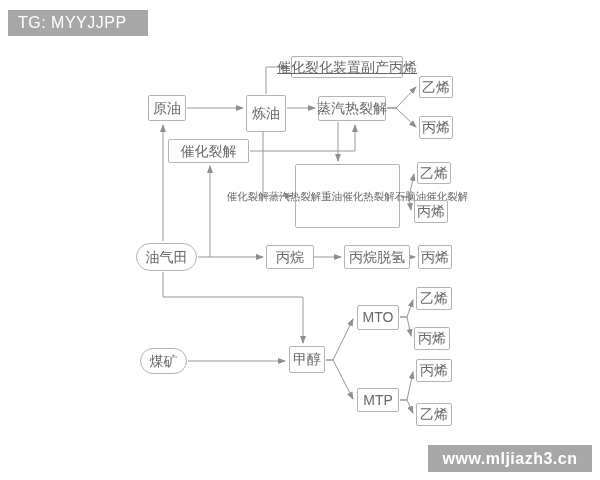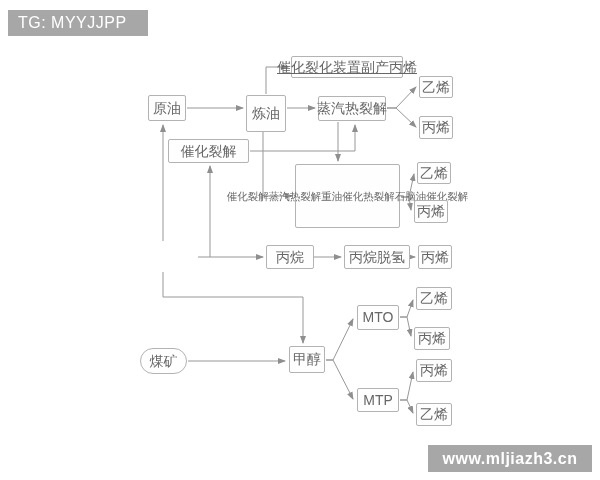--- a/index.html
+++ b/index.html
@@ -100,20 +100,21 @@
     <span>催化裂解</span>
     <span>蒸汽热裂解</span>
     <span>重油催化热裂解</span>
     <span>石脑油催化裂解</span>
   </div>
 
   <div class="node" style="left:417px;top:162px;width:34px;height:22px">乙烯</div>
 
   <div class="node" style="left:414px;top:200px;width:34px;height:23px">丙烯</div>
 
+  <div class="node pill" style="left:136px;top:243px;width:61px;height:28px">油气田</div>
 
   <div class="node" style="left:266px;top:245px;width:48px;height:24px">丙烷</div>
 
   <div class="node" style="left:344px;top:245px;width:66px;height:24px">丙烷脱氢</div>
 
   <div class="node" style="left:418px;top:245px;width:34px;height:24px">丙烯</div>
 
   <div class="node pill" style="left:140px;top:348px;width:47px;height:26px">煤矿</div>
 
   <div class="node" style="left:289px;top:346px;width:36px;height:27px">甲醇</div>

